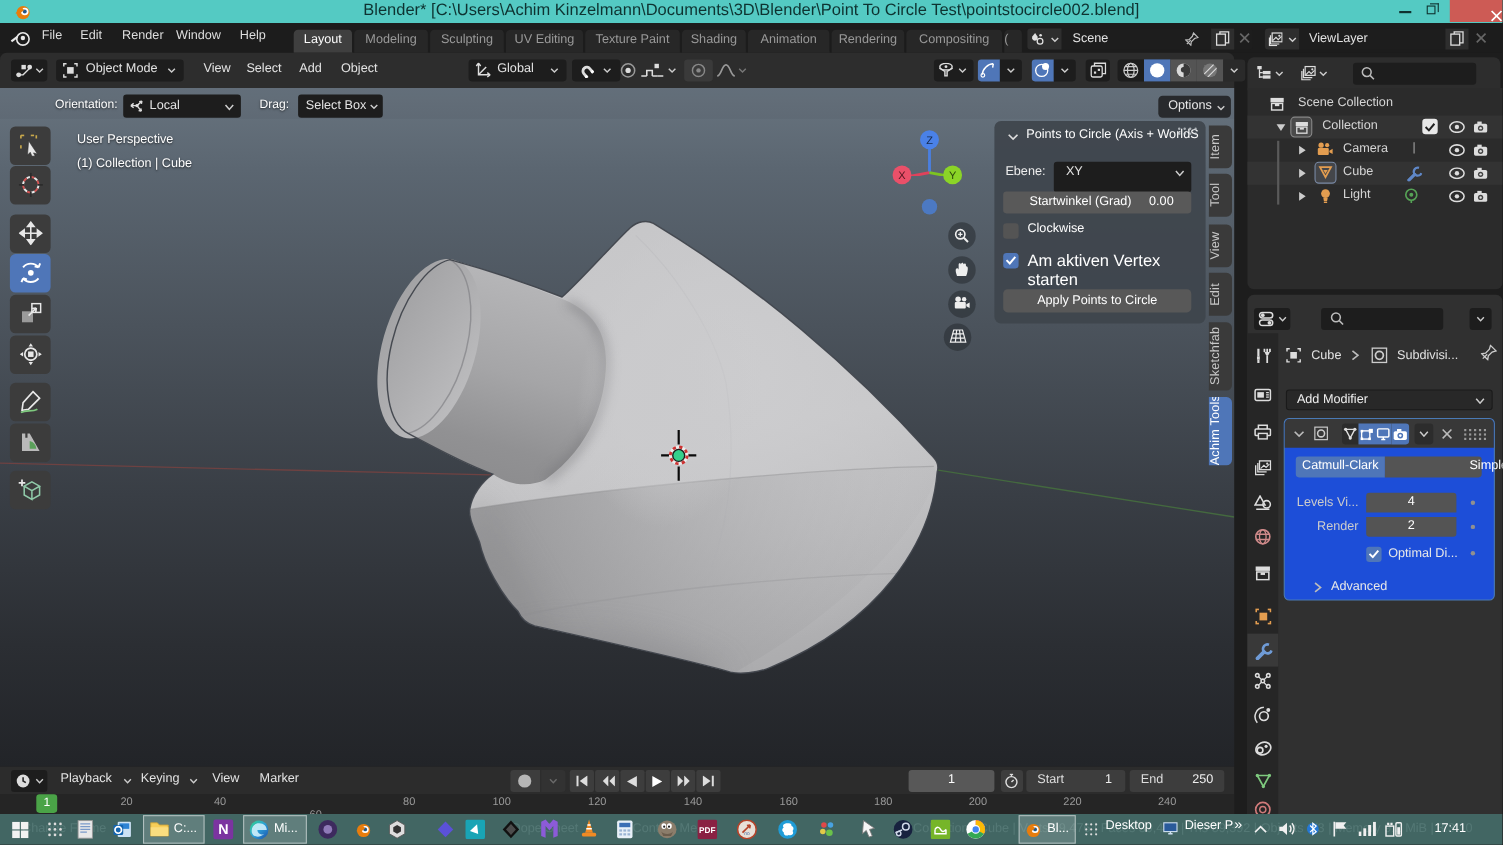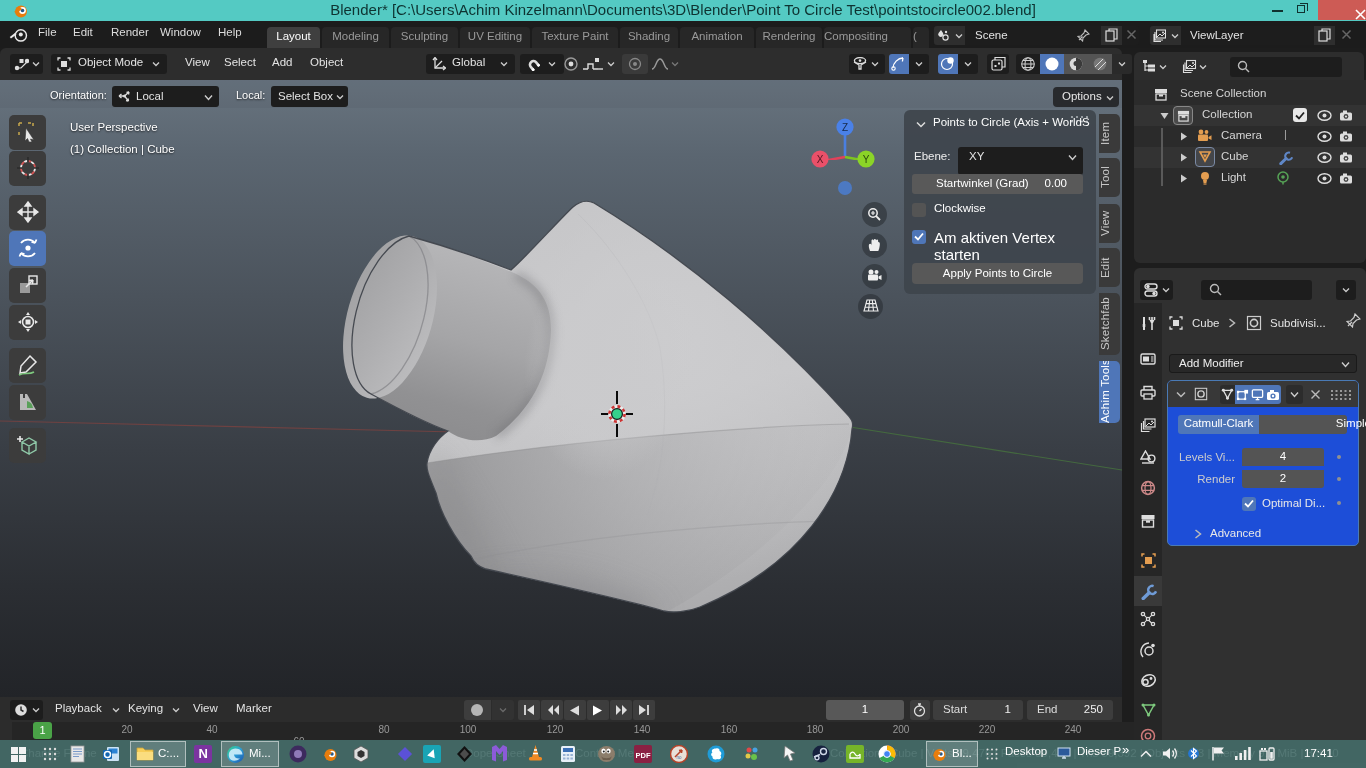--- a/index.html
+++ b/index.html
@@ -57,21 +57,21 @@
 
 #props { left:1134px; top:268px; width:232px; height:472px; background:#303030; border-radius:6px 6px 0 0; }
 #propstabs { left:0px; top:35px; width:28px; height:437px; background:#262626; }
 .ptxt { font-size:11.5px; color:#e3e3e3; }
 .plabel { font-size:11.5px; color:#cccccc; }
 .pdot { position:absolute; width:4px; height:4px; border-radius:50%; background:#909090; }
 .pticon { position:absolute; }
 
 
 #timeline { left:0; top:697px; width:1122px; height:43px; background:#2c2c2c; }
-#tlruler { left:12px; top:25px; width:1122px; height:18px; background:#252525; }
+#tlruler { left:0; top:25px; width:1122px; height:18px; background:#252525; }
 
 
 #statusbar { left:0; top:740px; width:1366px; height:28px; background:#2b2b2b; }
 .sbtxt { position:absolute; top:7px; font-size:11.5px; color:#8a8a8a; white-space:nowrap; }
 #taskbar { left:0; top:740px; width:1366px; height:28px; background:rgba(72,116,112,0.82); }
 .tlb { top:3px; width:22px; height:20px; background:#3d3d3d; border-radius:2px; }
 .tlb svg { position:absolute; left:5px; top:5px; }
 .rlab { top:2px; width:30px; text-align:center; font-size:10px; color:#999; }
 .tkactive { top:1px; height:26px; background:rgba(255,255,255,0.16); border:1px solid rgba(255,255,255,0.5); }
 .tktxt { position:absolute; top:5px; font-size:11.5px; color:#fff; white-space:nowrap; }
@@ -112,21 +112,21 @@
     <span class="menuitem abs" style="left:160px;">Window</span>
     <span class="menuitem abs" style="left:218px;">Help</span>
     <span class="wstab active abs" style="left:267px;width:54px;text-align:center;">Layout</span>
     <span class="wstab abs" style="left:322px;width:68px;text-align:center;">Modeling</span>
     <span class="wstab abs" style="left:391px;width:68px;text-align:center;">Sculpting</span>
     <span class="wstab abs" style="left:460px;width:71px;text-align:center;">UV Editing</span>
     <span class="wstab abs" style="left:532px;width:87px;text-align:center;">Texture Paint</span>
     <span class="wstab abs" style="left:620px;width:59px;text-align:center;">Shading</span>
     <span class="wstab abs" style="left:680px;width:75px;text-align:center;">Animation</span>
     <span class="wstab abs" style="left:756px;width:67px;text-align:center;">Rendering</span>
-    <span class="wstab abs" style="left:824px;width:88px;text-align:left;">Compositing</span>
+    <span class="wstab abs" style="left:824px;width:88px;text-align:center;">Compositing</span>
     <span class="wstab abs" style="left:913px;width:17px;text-align:left;">(</span>
 
     <div class="abs dk" style="left:933px;top:5px;width:206px;height:19px;"></div>
     <div class="abs" style="left:934px;top:5px;width:31px;height:19px;background:#2e2e2e;border-radius:3px 0 0 3px;">
       <svg width="12" height="12" style="position:absolute;left:3px;top:3px;" viewBox="0 0 12 12">
           <path d="M4 1 L6 4 A2.6 2.6 0 1 1 1.6 4 Z" fill="#e0e0e0"></path>
           <circle cx="8.5" cy="8.5" r="2.6" fill="none" stroke="#e0e0e0" stroke-width="1.2"></circle>
           <circle cx="9" cy="3" r="1.2" fill="#e0e0e0"></circle>
         </svg>
       <svg width="8" height="6" style="position:absolute;right:2px;top:7px;" viewBox="0 0 8 6">
@@ -366,21 +366,21 @@
             <path d="M2 6 L4.5 4 M2 6 L4.5 8"></path>
             <circle cx="7.5" cy="6" r="1.5" fill="#ddd" stroke="none"></circle>
             <path d="M12 2 L9.5 2.5 M12 2 L11.5 4.5 M11.5 11 L9 10.5 M11.5 11 L11 8.5"></path>
           </g>
         </svg>
       <span style="position:absolute;left:24px;top:3.5px;font-size:11.5px;color:#e3e3e3;">Local</span>
       <svg width="9" height="7" style="position:absolute;right:6px;top:8px;" viewBox="0 0 9 7">
           <path d="M1 1.5 L4.5 5.5 L8 1.5" stroke="#ccc" stroke-width="1.4" fill="none"></path>
         </svg>
     </div>
-    <span class="abs vtxt" style="left:236px;top:9px;">Local:</span>
+    <span class="abs vtxt" style="left:236px;top:9px;">Drag:</span>
     <div class="abs dk" style="left:271px;top:6px;width:77px;height:21px;">
       <span style="position:absolute;left:7px;top:3.5px;font-size:11.5px;color:#e3e3e3;">Select Box</span>
       <svg width="8" height="6" style="position:absolute;right:4px;top:8px;" viewBox="0 0 8 6">
           <path d="M1 1.5 L4 4.5 L7 1.5" stroke="#ccc" stroke-width="1.3" fill="none"></path>
         </svg>
     </div>
     <div class="abs" style="left:1053px;top:7px;width:66px;height:20px;background:#282a2d;border-radius:4px;">
       <span style="position:absolute;left:9px;top:3px;font-size:11.5px;color:#e8e8e8;">Options</span>
       <svg width="8" height="6" style="position:absolute;right:5px;top:8px;" viewBox="0 0 8 6">
           <path d="M1 1.5 L4 4.5 L7 1.5" stroke="#ccc" stroke-width="1.3" fill="none"></path>

